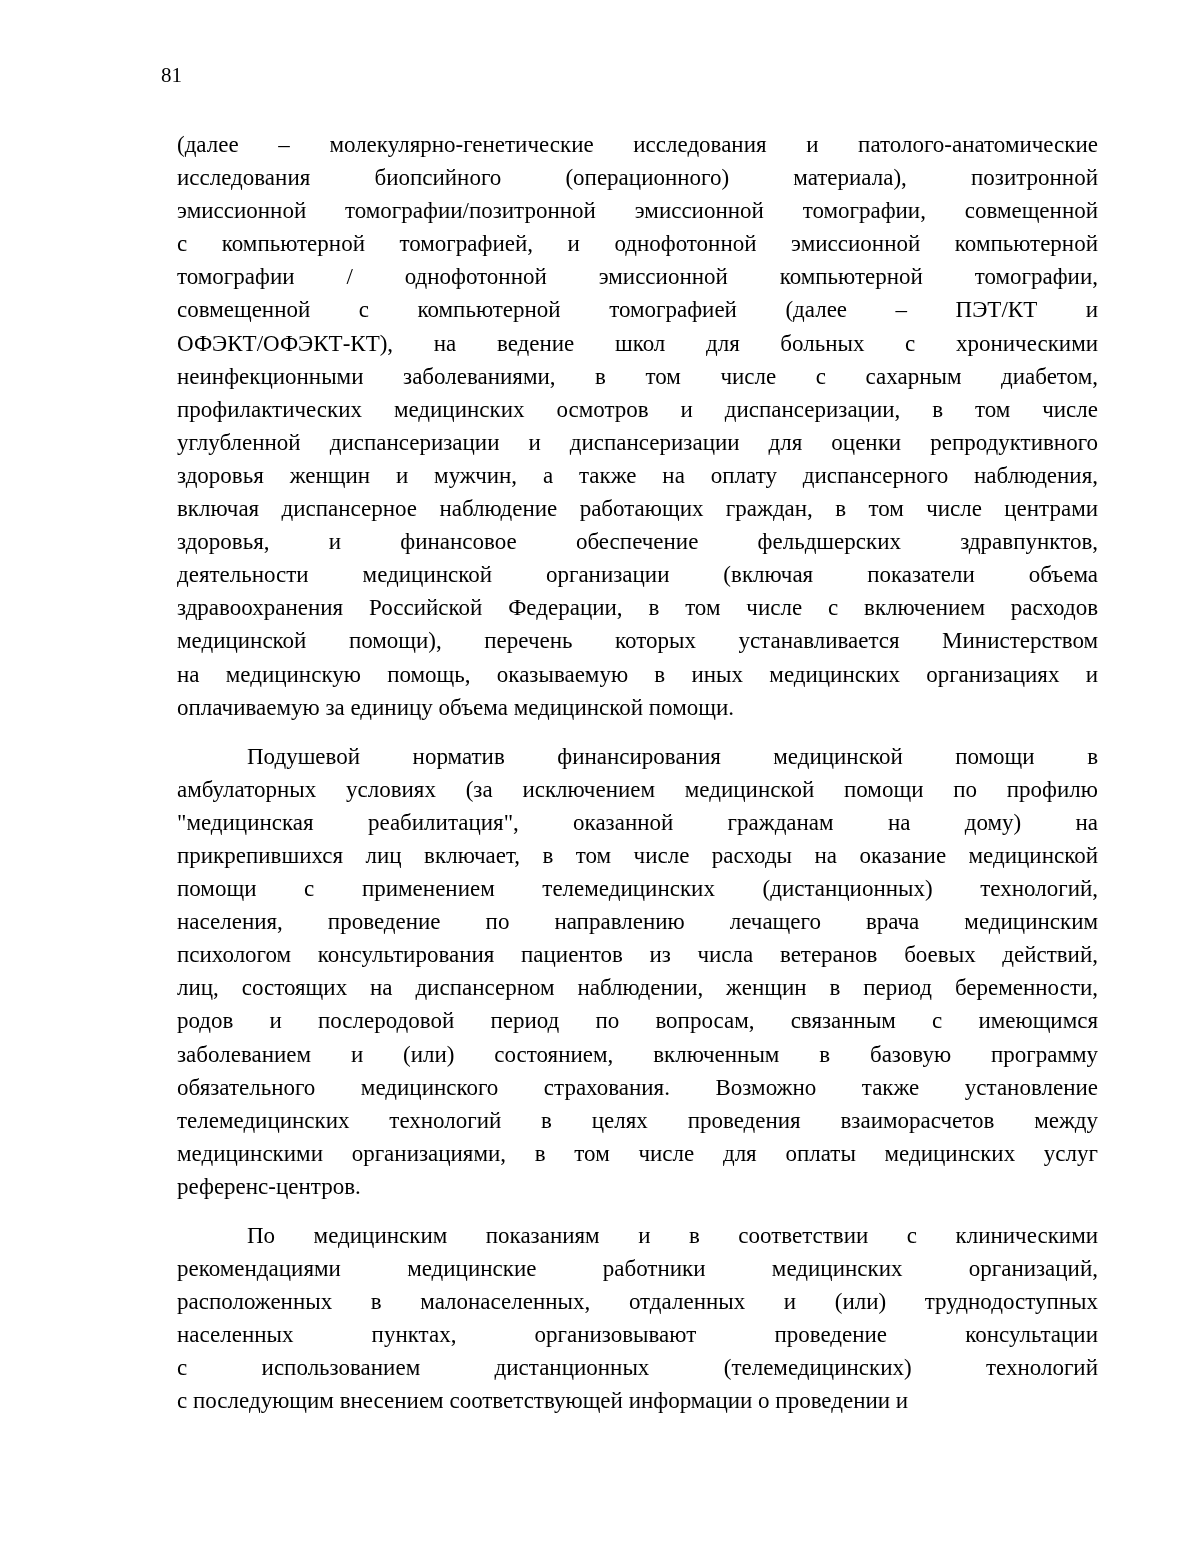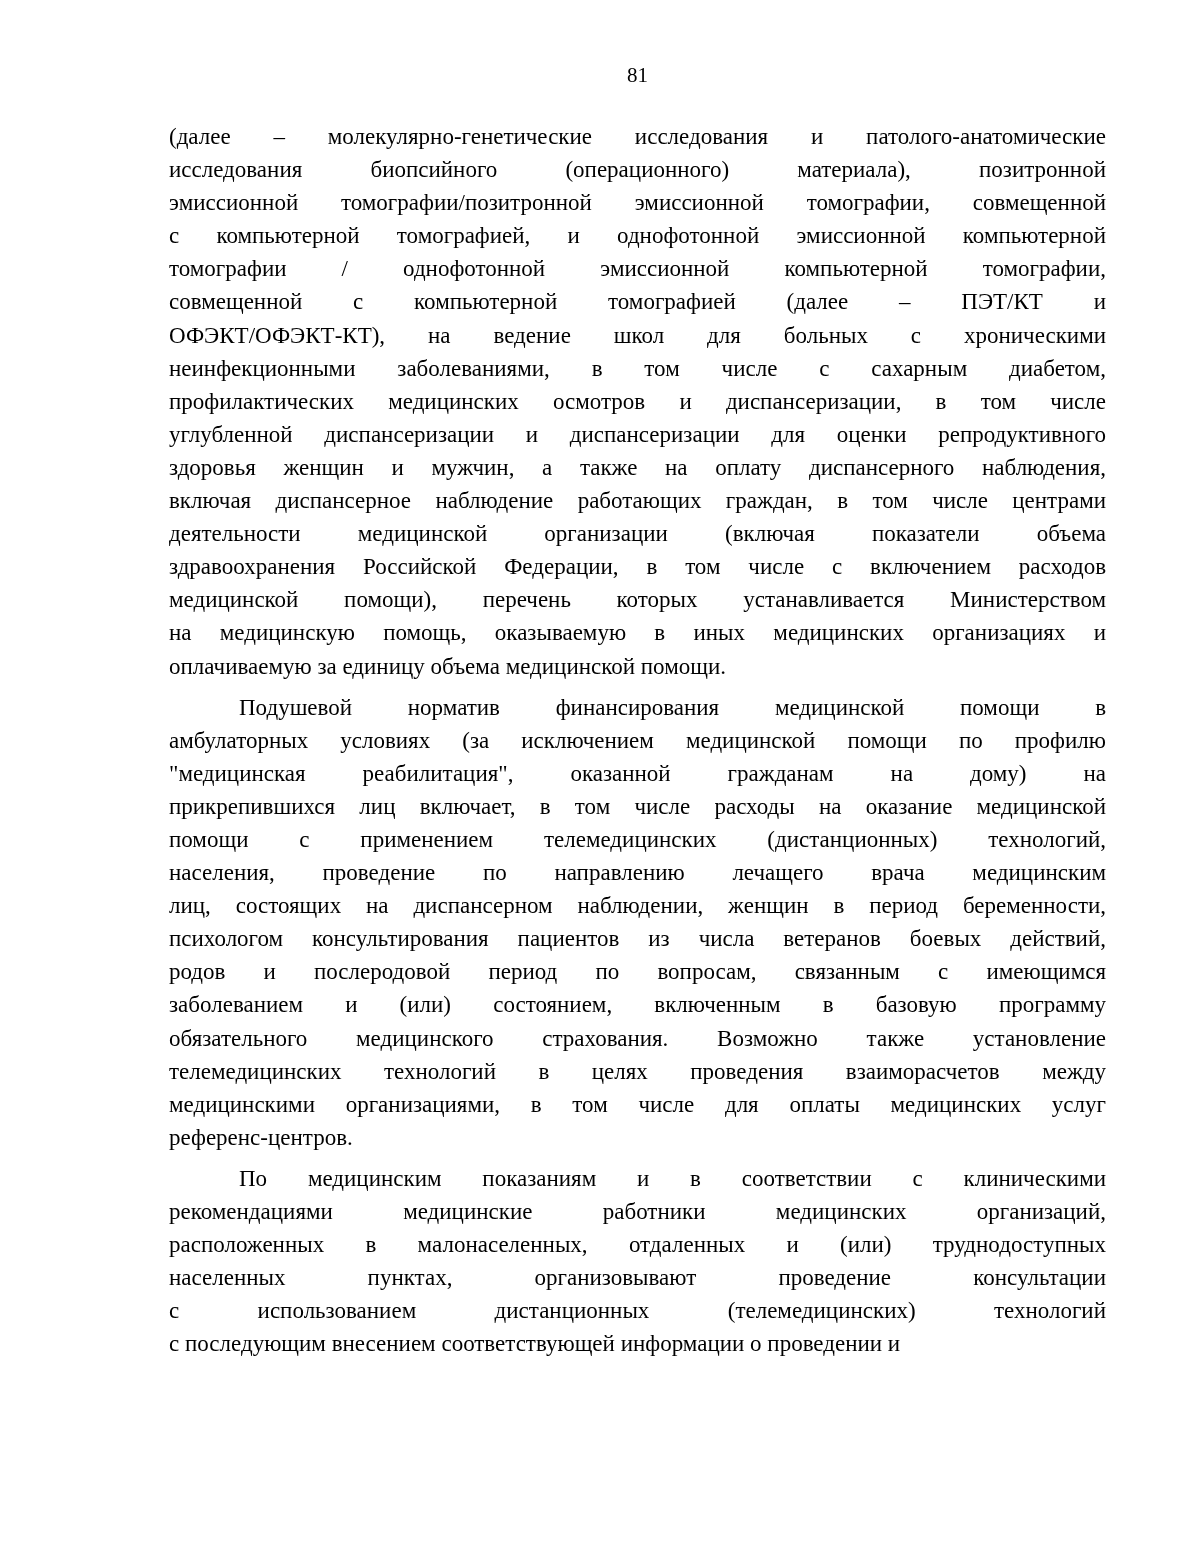--- a/index.html
+++ b/index.html
@@ -14,33 +14,33 @@
     background: #ffffff;
     color: #000000;
     font-family: "Liberation Serif", "DejaVu Serif", serif;
     overflow: hidden;
   }
   .page-number {
     position: absolute;
     top: 62px;
     left: 161px;
     width: 953px;
-    text-align: center;
+    text-align: left;
     font-size: 21px;
     line-height: 26px;
     color: #000000;
   }
   .content {
     position: absolute;
     top: 112px;
     left: 161px;
     width: 953px;
   }
   .paragraph {
-    margin: 8px;
+    margin: 16px;
     padding: 0;
   }
   .line {
     font-size: 23px;
     line-height: 33.1px;
     height: 33.1px;
     text-align: justify;
     text-align-last: justify;
     white-space: normal;
     color: #000000;
@@ -65,35 +65,36 @@
         <div class="line">эмиссионной томографии/позитронной эмиссионной томографии, совмещенной</div>
         <div class="line">с компьютерной томографией, и однофотонной эмиссионной компьютерной</div>
         <div class="line">томографии / однофотонной эмиссионной компьютерной томографии,</div>
         <div class="line">совмещенной с компьютерной томографией (далее – ПЭТ/КТ и</div>
         <div class="line">ОФЭКТ/ОФЭКТ-КТ), на ведение школ для больных с хроническими</div>
         <div class="line">неинфекционными заболеваниями, в том числе с сахарным диабетом,</div>
         <div class="line">профилактических медицинских осмотров и диспансеризации, в том числе</div>
         <div class="line">углубленной диспансеризации и диспансеризации для оценки репродуктивного</div>
         <div class="line">здоровья женщин и мужчин, а также на оплату диспансерного наблюдения,</div>
         <div class="line">включая диспансерное наблюдение работающих граждан, в том числе центрами</div>
+        <div class="line">здоровья, и финансовое обеспечение фельдшерских здравпунктов,</div>
         <div class="line">деятельности медицинской организации (включая показатели объема</div>
         <div class="line">здравоохранения Российской Федерации, в том числе с включением расходов</div>
         <div class="line">медицинской помощи), перечень которых устанавливается Министерством</div>
         <div class="line">на медицинскую помощь, оказываемую в иных медицинских организациях и</div>
         <div class="line last">оплачиваемую за единицу объема медицинской помощи.</div>
       </div>
       <div class="paragraph">
         <div class="line indent">Подушевой норматив финансирования медицинской помощи в</div>
         <div class="line">амбулаторных условиях (за исключением медицинской помощи по профилю</div>
         <div class="line">"медицинская реабилитация", оказанной гражданам на дому) на</div>
         <div class="line">прикрепившихся лиц включает, в том числе расходы на оказание медицинской</div>
         <div class="line">помощи с применением телемедицинских (дистанционных) технологий,</div>
         <div class="line">населения, проведение по направлению лечащего врача медицинским</div>
+        <div class="line">психологом консультирования пациентов из числа ветеранов боевых действий,</div>
         <div class="line">лиц, состоящих на диспансерном наблюдении, женщин в период беременности,</div>
-        <div class="line">психологом консультирования пациентов из числа ветеранов боевых действий,</div>
         <div class="line">родов и послеродовой период по вопросам, связанным с имеющимся</div>
         <div class="line">заболеванием и (или) состоянием, включенным в базовую программу</div>
         <div class="line">обязательного медицинского страхования. Возможно также установление</div>
         <div class="line">телемедицинских технологий в целях проведения взаиморасчетов между</div>
         <div class="line">медицинскими организациями, в том числе для оплаты медицинских услуг</div>
         <div class="line last">референс-центров.</div>
       </div>
       <div class="paragraph">
         <div class="line indent">По медицинским показаниям и в соответствии с клиническими</div>
         <div class="line">рекомендациями медицинские работники медицинских организаций,</div>

